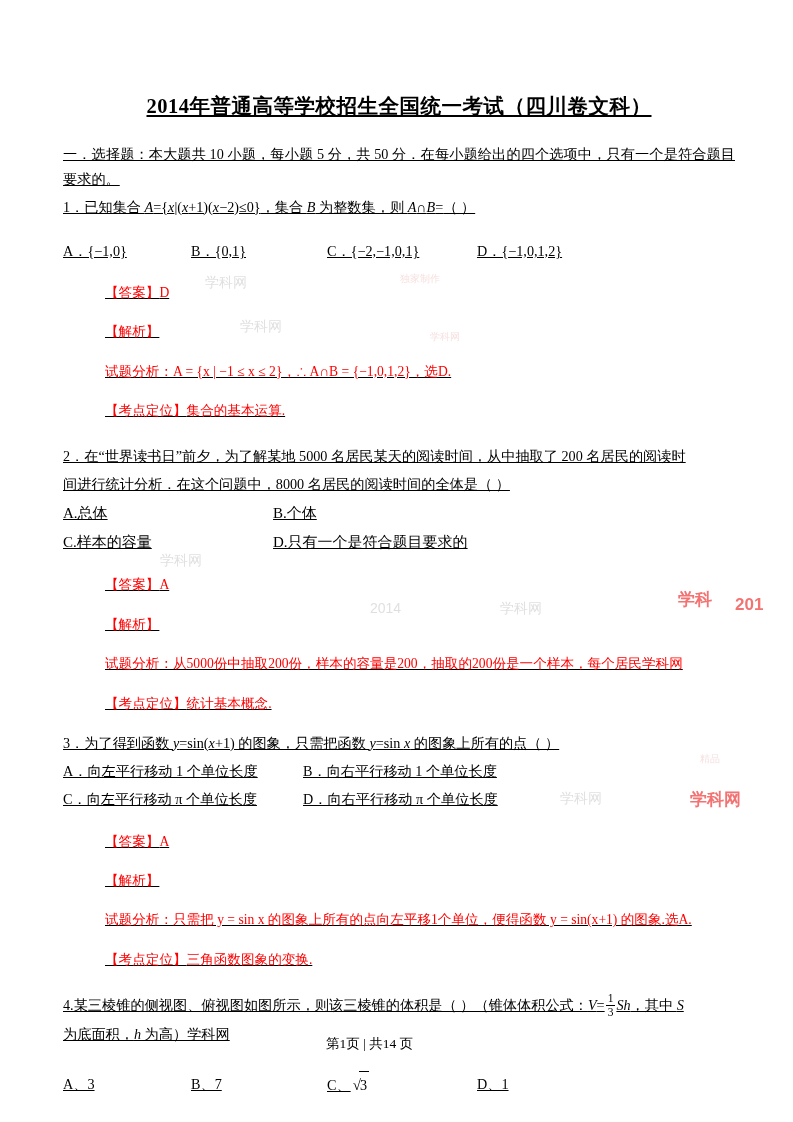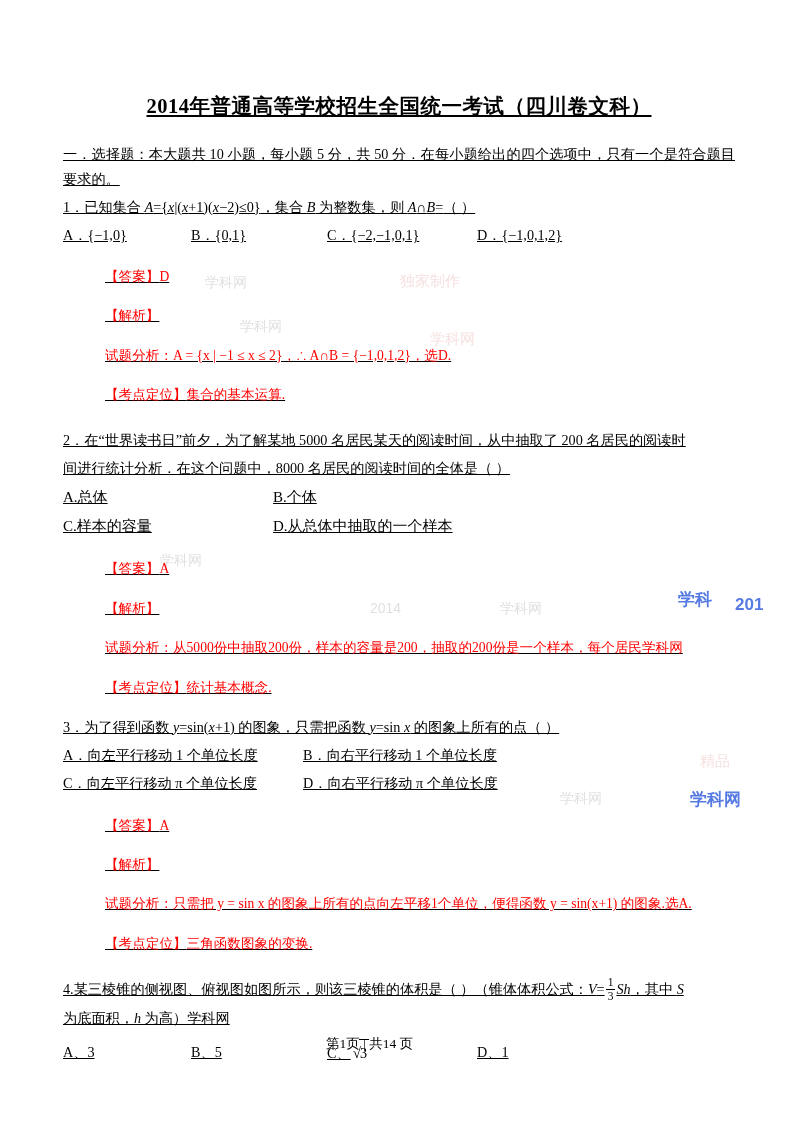--- a/index.html
+++ b/index.html
@@ -50,21 +50,21 @@
     color: #ff0000;
     margin: 16px;
     padding-left: 26px;
   }
   .opts {
     display: flex;
     font-size: 14.2px;
     line-height: 1.9;
     margin: 0;
   }
-  .opts > span { display: inline-block; }
+  .opts > span { display: inline-block; margin-top: 16px; }
   .o1 { width: 128px; }
   .o2 { width: 136px; }
   .o3 { width: 150px; }
   .o4 { width: 150px; }
   .opts2 {
     display: flex;
     font-size: 15px;
     line-height: 1.95;
   }
   .opts2 .c1 { width: 210px; }
@@ -117,37 +117,37 @@
     color: #000;
     font-family: "Liberation Serif", "DejaVu Serif", serif;
   }
   
   .wm {
     position: absolute;
     pointer-events: none;
     color: #f0c8c8;
     opacity: 0.55;
     font-family: "Liberation Sans", sans-serif;
-    font-size: 15px;
+    font-size: 10px;
     white-space: nowrap;
     transform: rotate(0deg);
   }
   .wm-gray {
     position: absolute;
     pointer-events: none;
     color: #d8d8d8;
     opacity: 0.8;
     font-family: "Liberation Sans", sans-serif;
     font-size: 14px;
     white-space: nowrap;
   }
   .wm-red-big {
     position: absolute;
     pointer-events: none;
-    color: #1d4ed8;
+    color: #ef4444;
     opacity: 0.75;
     font-family: "Liberation Sans", sans-serif;
     font-size: 17px;
     font-weight: bold;
     white-space: nowrap;
   }
 </style>
 </head>
 <body>
 
@@ -192,21 +192,21 @@
 
     <p class="para black">2．在“世界读书日”前夕，为了解某地 5000 名居民某天的阅读时间，从中抽取了 200 名居民的阅读时</p>
     <p class="para black">间进行统计分析．在这个问题中，8000 名居民的阅读时间的全体是（    ）</p>
 
     <div class="opts2">
       <span class="c1">A.总体</span>
       <span class="c2">B.个体</span>
     </div>
     <div class="opts2">
       <span class="c1">C.样本的容量</span>
-      <span class="c2">D.从总体中抽取的一个样本</span>
+      <span class="c2">D.只有一个是符合题目要求的</span>
     </div>
 
     <p class="ans-line"><span>【答案】</span><span>A</span></p>
     <p class="ans-line">【解析】</p>
     <p class="ans-line">试题分析：从5000份中抽取200份，样本的容量是200，抽取的200份是一个样本，每个居民学科网</p>
     <p class="ans-line"><span>【考点定位】</span><span>统计基本概念.</span></p>
 
     <p class="para black">
       3．为了得到函数 <span class="mathi">y</span>=sin(<span class="mathi">x</span>+1) 的图象，只需把函数 <span class="mathi">y</span>=sin <span class="mathi">x</span> 的图象上所有的点（    ）
     </p>
@@ -231,21 +231,21 @@
       <span>4.某三棱锥的侧视图、俯视图如图所示，则该三棱锥的体积是（        ）（锥体体积公式：</span><span class="mathi">V</span>=<span class="frac"><span class="num">1</span><span class="den">3</span></span><span class="mathi">Sh</span>，其中 <span class="mathi">S</span>
     </p>
     <p class="para black">
       为底面积，<span class="mathi">h</span> 为高）学科网
     </p>
 
     <div class="spacer-sm"></div>
 
     <div class="opts">
       <span class="o1">A、3</span>
-      <span class="o2">B、5</span>
+      <span class="o2">B、7</span>
       <span class="o3">C、<span class="sqrt"><span class="radical">√</span><span class="under">3</span></span></span>
       <span class="o4">D、1</span>
     </div>
 
     <div class="blank-area"></div>
 
   </div>
 
   <div class="footer">第1页 | 共14 页</div>
 

